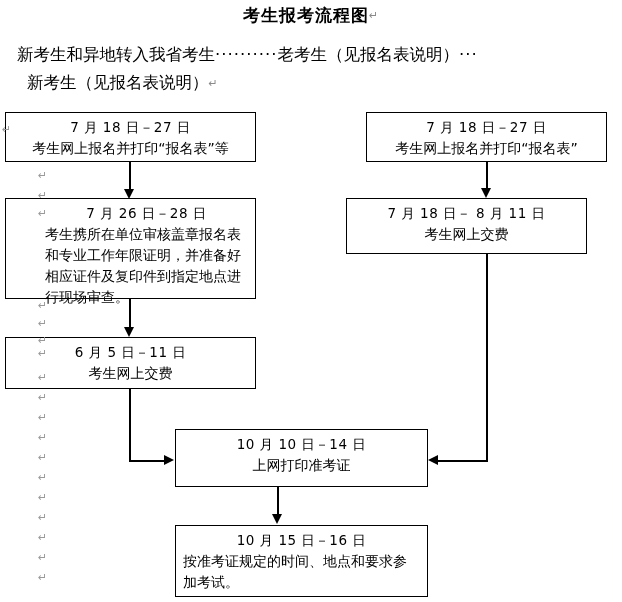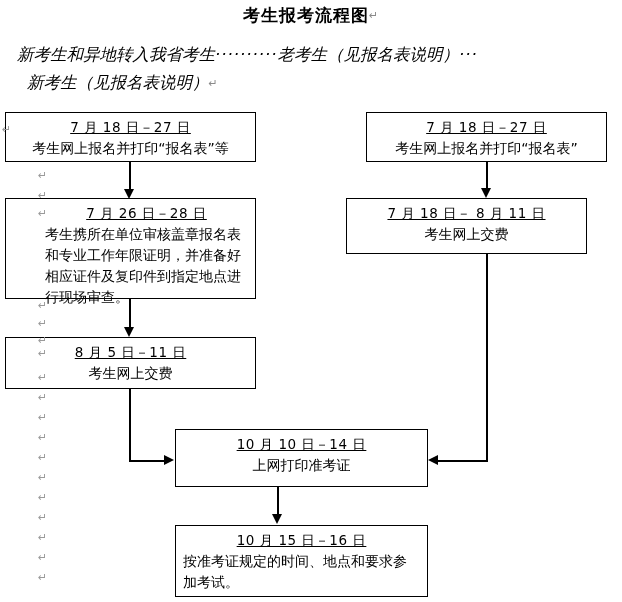--- a/index.html
+++ b/index.html
@@ -37,21 +37,20 @@
     font-size: 11px;
     vertical-align: middle;
   }
 
   
   .legend-line {
     position: absolute;
     font-size: 16.5px;
     line-height: 22px;
     white-space: nowrap;
-    font-style: italic;
   }
   .legend-line-1 { left: 17px; top: 44px; }
   .legend-line-2 { left: 27px; top: 72px; }
   .dotleader { letter-spacing: 1px; }
 
   
   .flow-box {
     position: absolute;
     box-sizing: border-box;
     border: 1.3px solid #000000;
@@ -60,21 +59,20 @@
     line-height: 21px;
     padding: 4px 7px 4px 7px;
     z-index: 3;
   }
   .box-date {
     display: block;
     text-align: center;
     font-size: 13.5px;
     letter-spacing: 0.5px;
     white-space: nowrap;
-    text-decoration: underline;
   }
   .box-body {
     display: block;
     font-size: 14px;
   }
   .body-center { text-align: center; white-space: nowrap; }
   .body-just   { text-align: left; }
 
   
   #box-l1 { left: 5px;   top: 112px; width: 251px; height: 50px; }
@@ -166,21 +164,21 @@
     <span class="box-date">7 月 18 日－27 日</span>
     <span class="box-body body-center">考生网上报名并打印“报名表”等</span>
   </div>
 
   <div class="flow-box" id="box-l2">
     <span class="box-date">7 月 26 日－28 日</span>
     <span class="box-body body-just">考生携所在单位审核盖章报名表和专业工作年限证明，并准备好相应证件及复印件到指定地点进行现场审查。</span>
   </div>
 
   <div class="flow-box" id="box-l3">
-    <span class="box-date">8 月 5 日－11 日</span>
+    <span class="box-date">6 月 5 日－11 日</span>
     <span class="box-body body-center">考生网上交费</span>
   </div>
 
   <div class="flow-box" id="box-r1">
     <span class="box-date">7 月 18 日－27 日</span>
     <span class="box-body body-center">考生网上报名并打印“报名表”</span>
   </div>
 
   <div class="flow-box" id="box-r2">
     <span class="box-date">7 月 18 日－ 8 月 11 日</span>

